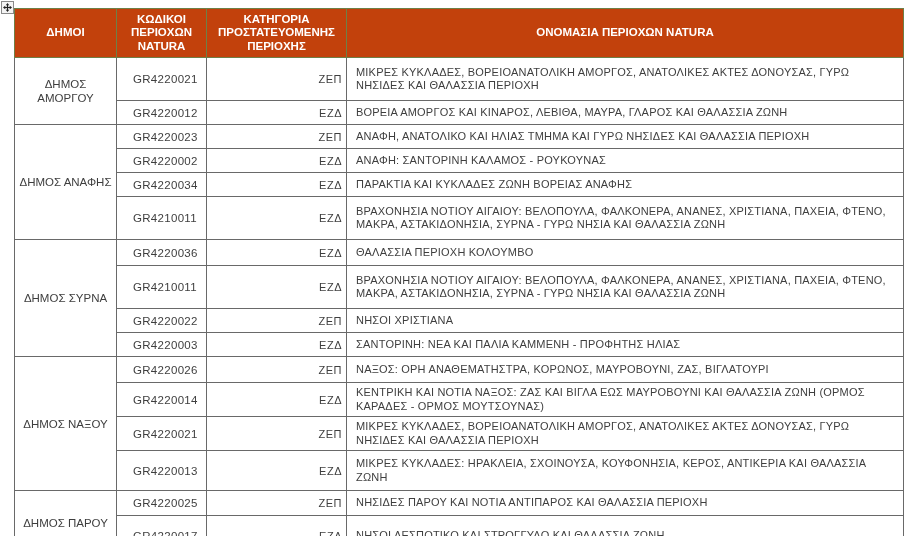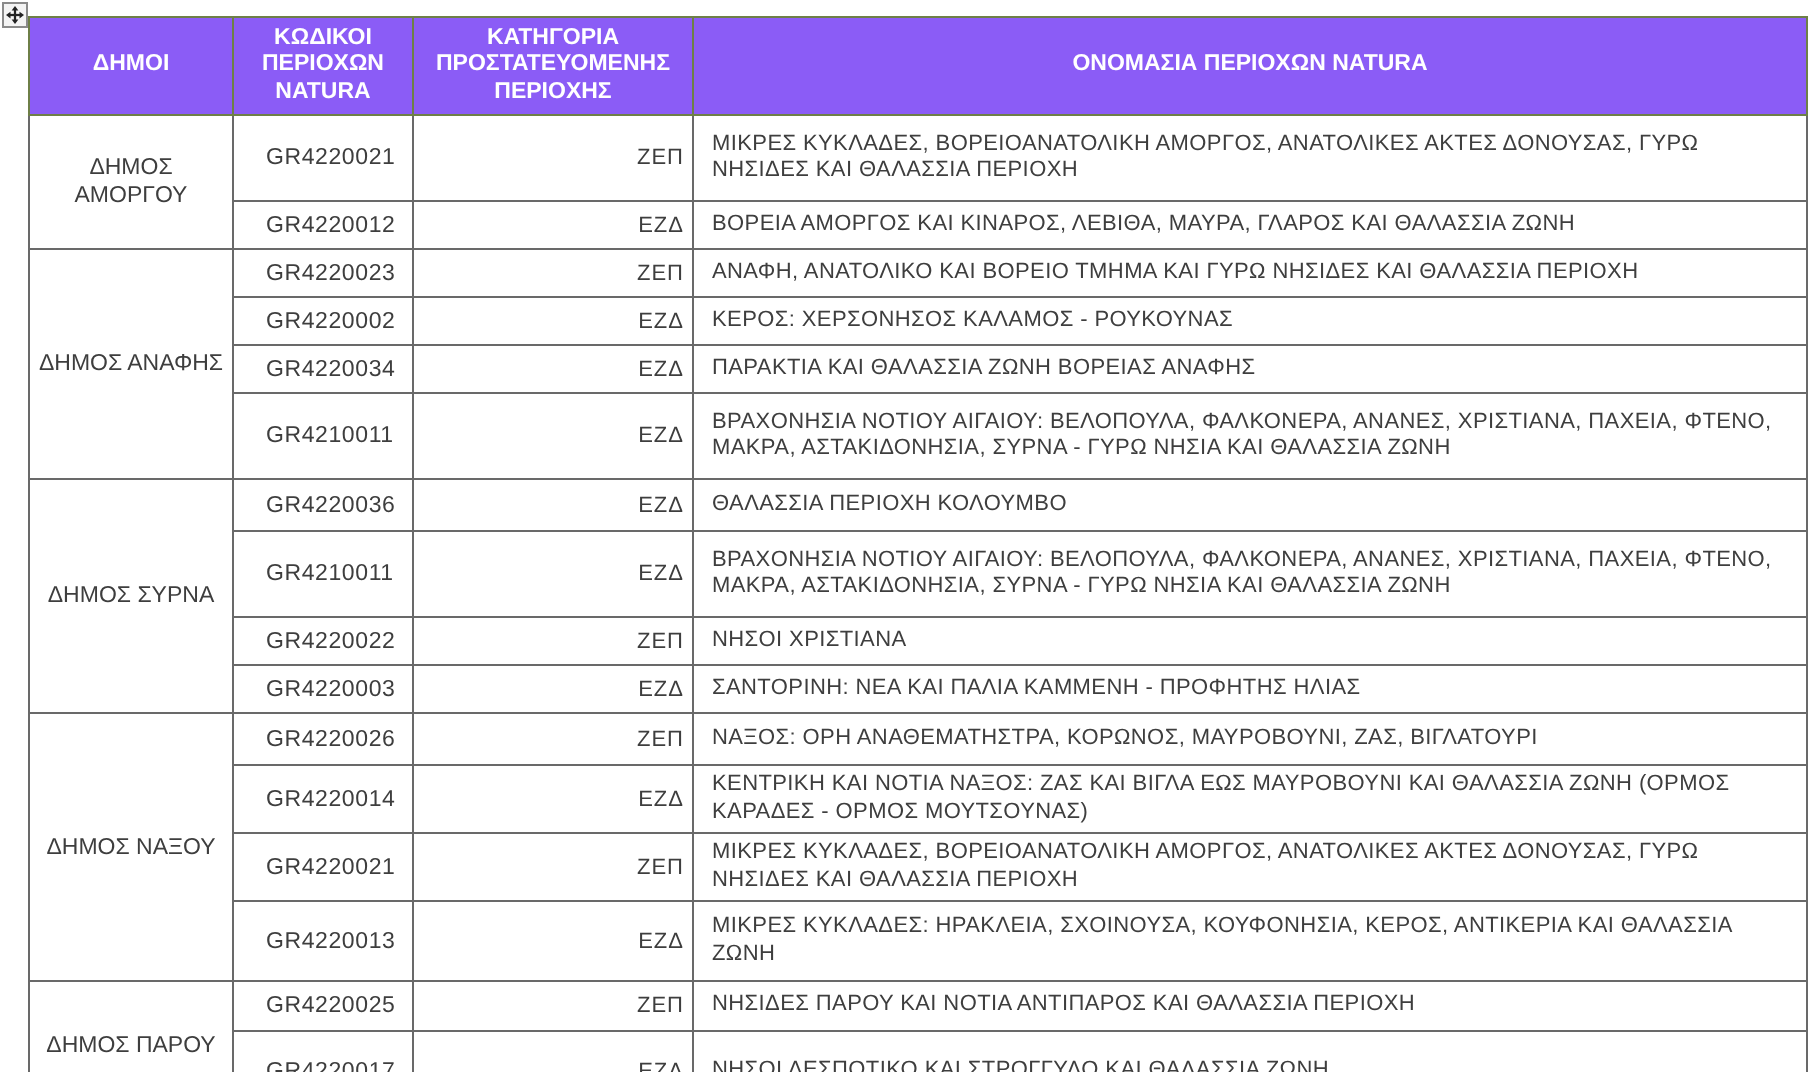--- a/index.html
+++ b/index.html
@@ -26,21 +26,21 @@
     width: 889px;
     border-collapse: collapse;
     table-layout: fixed;
   }
   .natura th, .natura td {
     border: 1px solid #696969;
     vertical-align: middle;
     overflow: hidden;
   }
   .natura thead th {
-    background: #8b5cf6;
+    background: #c2410c;
     color: #ffffff;
     font-weight: bold;
     font-size: 11.5px;
     line-height: 13.5px;
     text-align: center;
     height: 49px;
     padding: 2px 4px;
     border-color: #6e7f47;
   }
   td.muni {
@@ -121,31 +121,31 @@
     <tr class="h24">
       <td class="code">GR4220012</td>
       <td class="cat">ΕΖΔ</td>
       <td class="name">ΒΟΡΕΙΑ ΑΜΟΡΓΟΣ ΚΑΙ ΚΙΝΑΡΟΣ, ΛΕΒΙΘΑ, ΜΑΥΡΑ, ΓΛΑΡΟΣ ΚΑΙ ΘΑΛΑΣΣΙΑ ΖΩΝΗ</td>
     </tr>
 
     <tr class="h24">
       <td class="muni" rowspan="4">ΔΗΜΟΣ ΑΝΑΦΗΣ</td>
       <td class="code">GR4220023</td>
       <td class="cat">ΖΕΠ</td>
-      <td class="name">ΑΝΑΦΗ, ΑΝΑΤΟΛΙΚΟ ΚΑΙ ΒΟΡΕΙΟ ΤΜΗΜΑ ΚΑΙ ΓΥΡΩ ΝΗΣΙΔΕΣ ΚΑΙ ΘΑΛΑΣΣΙΑ ΠΕΡΙΟΧΗ</td>
+      <td class="name">ΑΝΑΦΗ, ΑΝΑΤΟΛΙΚΟ ΚΑΙ ΗΛΙΑΣ ΤΜΗΜΑ ΚΑΙ ΓΥΡΩ ΝΗΣΙΔΕΣ ΚΑΙ ΘΑΛΑΣΣΙΑ ΠΕΡΙΟΧΗ</td>
     </tr>
     <tr class="h24">
       <td class="code">GR4220002</td>
       <td class="cat">ΕΖΔ</td>
-      <td class="name">ΚΕΡΟΣ: ΧΕΡΣΟΝΗΣΟΣ ΚΑΛΑΜΟΣ - ΡΟΥΚΟΥΝΑΣ</td>
+      <td class="name">ΑΝΑΦΗ: ΣΑΝΤΟΡΙΝΗ ΚΑΛΑΜΟΣ - ΡΟΥΚΟΥΝΑΣ</td>
     </tr>
     <tr class="h24">
       <td class="code">GR4220034</td>
       <td class="cat">ΕΖΔ</td>
-      <td class="name">ΠΑΡΑΚΤΙΑ ΚΑΙ ΘΑΛΑΣΣΙΑ ΖΩΝΗ ΒΟΡΕΙΑΣ ΑΝΑΦΗΣ</td>
+      <td class="name">ΠΑΡΑΚΤΙΑ ΚΑΙ ΚΥΚΛΑΔΕΣ ΖΩΝΗ ΒΟΡΕΙΑΣ ΑΝΑΦΗΣ</td>
     </tr>
     <tr class="h43">
       <td class="code">GR4210011</td>
       <td class="cat">ΕΖΔ</td>
       <td class="name">ΒΡΑΧΟΝΗΣΙΑ ΝΟΤΙΟΥ ΑΙΓΑΙΟΥ: ΒΕΛΟΠΟΥΛΑ, ΦΑΛΚΟΝΕΡΑ, ΑΝΑΝΕΣ, ΧΡΙΣΤΙΑΝΑ, ΠΑΧΕΙΑ, ΦΤΕΝΟ, ΜΑΚΡΑ, ΑΣΤΑΚΙΔΟΝΗΣΙΑ, ΣΥΡΝΑ - ΓΥΡΩ ΝΗΣΙΑ ΚΑΙ ΘΑΛΑΣΣΙΑ ΖΩΝΗ</td>
     </tr>
 
     <tr class="h26">
       <td class="muni" rowspan="4">ΔΗΜΟΣ ΣΥΡΝΑ</td>
       <td class="code">GR4220036</td>

